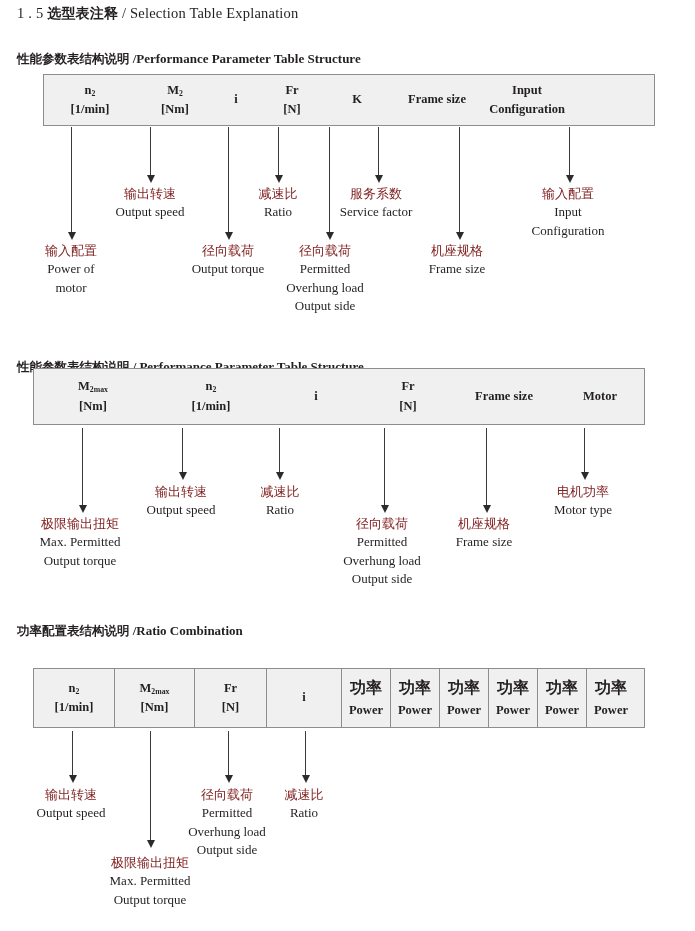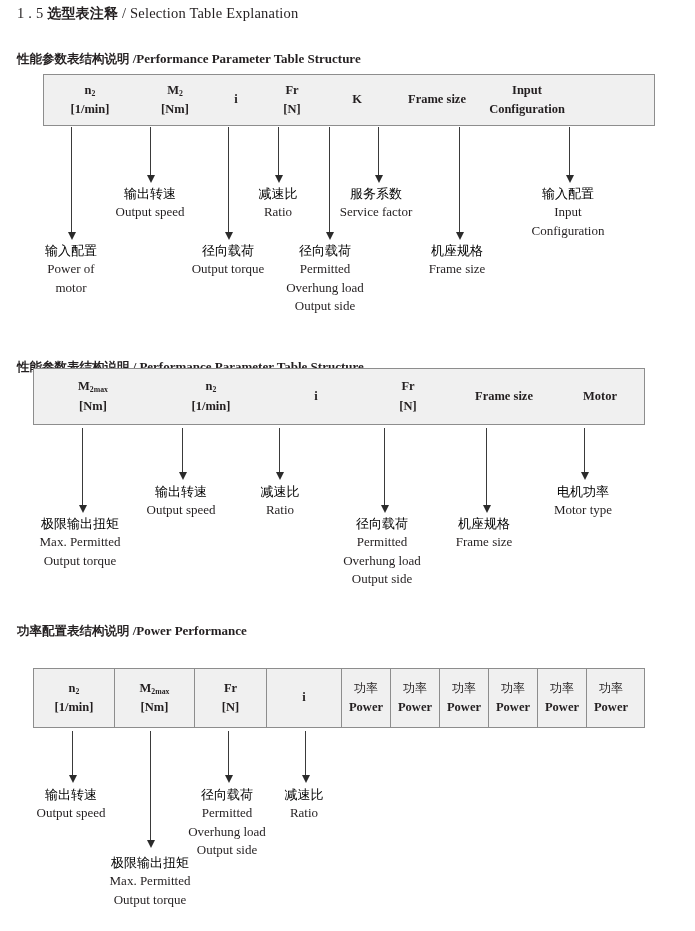--- a/index.html
+++ b/index.html
@@ -69,22 +69,22 @@
     line-height: 1.55;
     text-align: center;
     overflow: hidden;
   }
   .tbl.divided .cell + .cell {
     border-left: 1px solid #8d8d8d;
   }
   .cell .unit { font-weight: bold; font-size: 12.5px; }
   .cell .cn-label {
     font-family: "DejaVu Sans", sans-serif;
-    font-weight: normal;
-    font-size: 12px;
+    font-weight: bold;
+    font-size: 16px;
   }
   sub {
     font-size: 0.62em;
     vertical-align: baseline;
     position: relative;
     bottom: -0.28em;
     font-weight: bold;
   }
 
   
@@ -116,21 +116,21 @@
     text-align: center;
     font-size: 12.5px;
     line-height: 1.42;
     white-space: nowrap;
     transform: translateX(-50%);
   }
   .note .cn {
     display: block;
     font-family: "DejaVu Sans", sans-serif;
     font-size: 13px;
-    color: #000000;
+    color: #7f1d1d;
   }
   .note .en {
     display: block;
     font-family: "Liberation Serif", serif;
     font-size: 13px;
     color: #231f20;
   }
 </style>
 </head>
 <body>
@@ -323,21 +323,21 @@
   <span class="cn">机座规格</span>
   <span class="en">Frame size</span>
 </div>
 <div class="note" style="left:583px; top:483px;">
   <span class="cn">电机功率</span>
   <span class="en">Motor type</span>
 </div>
 
 <div class="section-heading" style="top:623px;">
   <span class="cn">功率配置表结构说明</span>
-  <span class="en">/</span><span class="en">Power Performance</span>
+  <span class="en">/</span><span class="en">Ratio Combination</span>
 </div>
 
 <div class="tbl divided" id="tbl3" style="left:33px; top:668px; width:612px; height:60px;">
     <div class="cell" style="width: 80px; flex: 0 0 80px;">
       <div>n<sub>2</sub></div>
       <div class="unit">[1/min]</div>
     </div>
     <div class="cell" style="width: 80px; flex: 0 0 80px;">
       <div>M<sub>2max</sub></div>
       <div class="unit">[Nm]</div>

